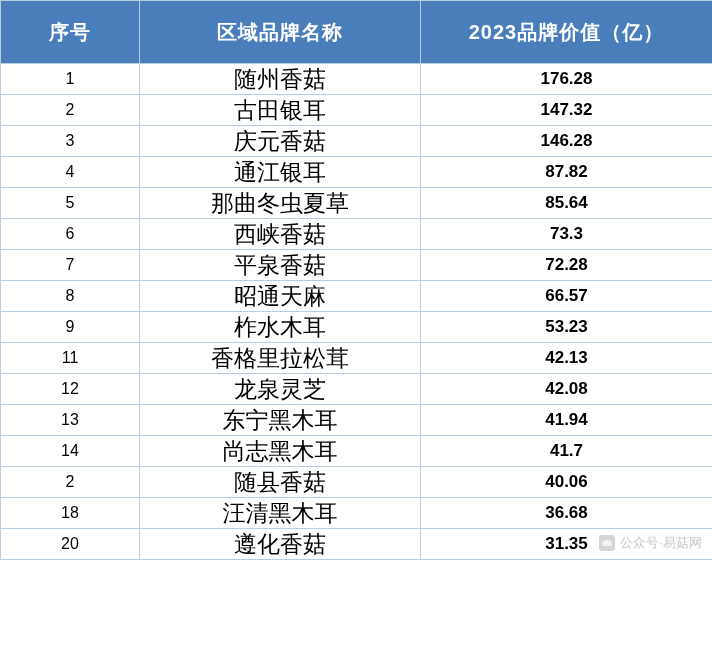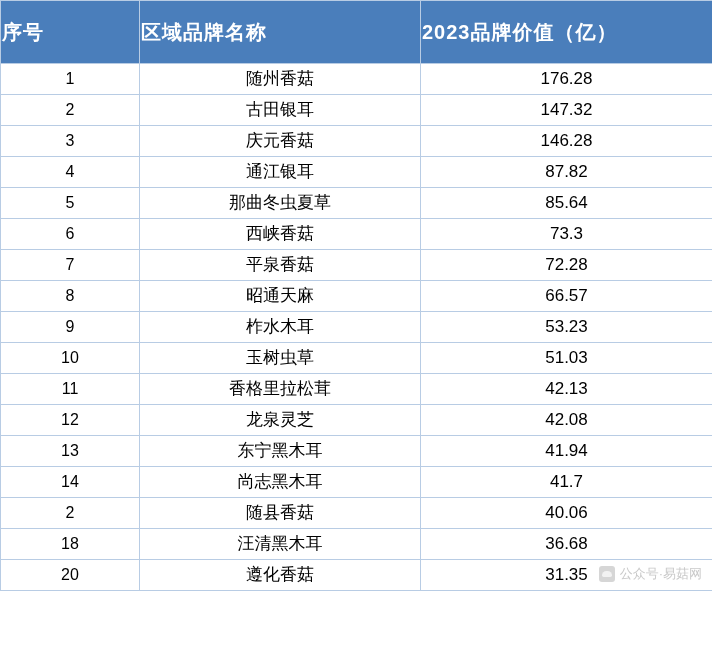--- a/index.html
+++ b/index.html
@@ -27,45 +27,46 @@
   table.brand-table col.c1 { width: 281px; }
   table.brand-table col.c2 { width: 292px; }
 
   table.brand-table thead th {
     background: #4a7ebb;
     color: #ffffff;
     font-size: 20px;
     font-weight: bold;
     height: 60px;
     border: 1px solid #b8cce4;
-    text-align: left;
+    text-align: center;
     vertical-align: middle;
     letter-spacing: 1px;
   }
   table.brand-table tbody td {
     height: 30px;
     border: 1px solid #b8cce4;
     text-align: center;
     vertical-align: middle;
     font-size: 17px;
     color: #000000;
     background: #ffffff;
     padding: 0;
     line-height: 30px;
     white-space: nowrap;
     overflow: hidden;
   }
   table.brand-table tbody td.rank {
     font-size: 16px;
   }
   table.brand-table tbody td.name {
-    font-size: 17px;
+    font-size: 23px;
   }
   table.brand-table tbody td.value {
     font-size: 17px;
+    font-weight: bold;
   }
   .watermark {
     position: absolute;
     right: 10px;
     bottom: 8px;
     font-size: 13px;
     color: #c9c9c9;
     display: flex;
     align-items: center;
     gap: 5px;
@@ -148,25 +149,20 @@
         <td class="rank">8</td>
         <td class="name">昭通天麻</td>
         <td class="value">66.57</td>
       </tr>
       <tr>
         <td class="rank">9</td>
         <td class="name">柞水木耳</td>
         <td class="value">53.23</td>
       </tr>
       <tr>
-        <td class="rank">10</td>
-        <td class="name">玉树虫草</td>
-        <td class="value">51.03</td>
-      </tr>
-      <tr>
         <td class="rank">11</td>
         <td class="name">香格里拉松茸</td>
         <td class="value">42.13</td>
       </tr>
       <tr>
         <td class="rank">12</td>
         <td class="name">龙泉灵芝</td>
         <td class="value">42.08</td>
       </tr>
       <tr>

